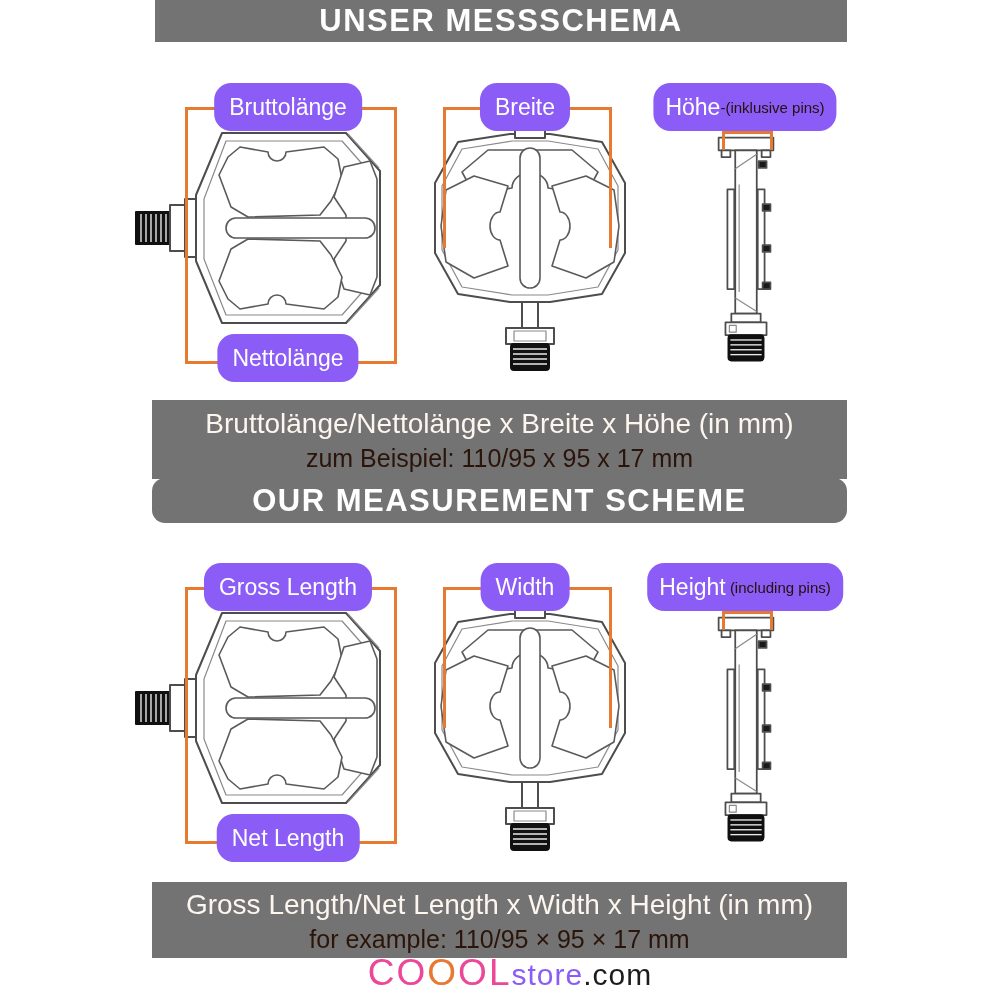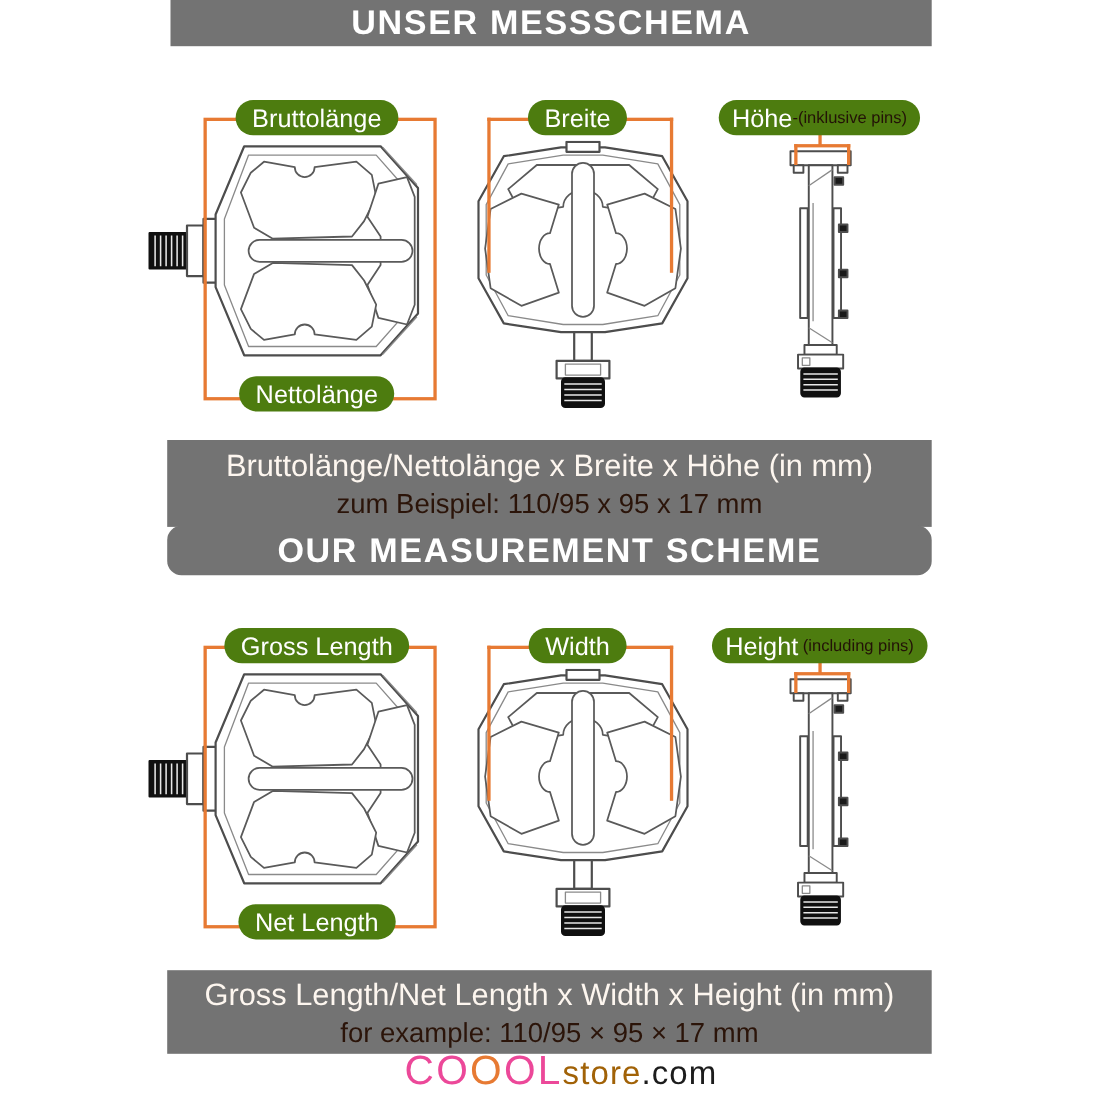--- a/index.html
+++ b/index.html
@@ -6,37 +6,37 @@
   #page{position:relative;width:1000px;height:1000px;background:#fff;overflow:hidden;
         font-family:"Liberation Sans",sans-serif;}
   
   .banner{position:absolute;background:#737373;color:#fff;display:flex;
           align-items:center;justify-content:center;flex-direction:column;}
   .banner h2{margin:0;font-weight:800;font-size:31px;letter-spacing:1.5px;
              font-family:"Liberation Sans",sans-serif;}
   .fline1{font-size:28px;color:#fdf6ef;line-height:38px;white-space:nowrap;}
   .fline2{font-size:25px;color:#2B1409;line-height:31px;white-space:nowrap;}
   
-  .pill{position:absolute;transform:translate(-50%,-50%);background:#4d7c0f;
-        color:#fff;border-radius:17px;height:32px;display:flex;align-items:center;
+  .pill{position:absolute;transform:translate(-50%,-50%);background:#8b5cf6;
+        color:#fff;border-radius:17px;height:48px;display:flex;align-items:center;
         justify-content:center;padding:0 15px;white-space:nowrap;z-index:30;}
   .pill .main{font-size:23px;}
   .pill .note{font-size:15px;color:#231207;}
   
   .frame{position:absolute;border:3px solid #E77A33;z-index:20;}
   .frame.open-bottom{border-bottom:none;}
   .vline{position:absolute;width:3px;background:#E77A33;z-index:20;}
   
   .pedal{position:absolute;z-index:10;}
   
   .footer{position:absolute;left:510px;top:952px;transform:translateX(-50%);
           display:flex;align-items:baseline;white-space:nowrap;}
   .logo-big{font-size:37px;letter-spacing:2px;color:#ec4899;font-weight:400;}
   .logo-big.or{color:#E77A33;}
-  .logo-small{font-size:30px;color:#a16207;letter-spacing:1px;}
+  .logo-small{font-size:30px;color:#8b5cf6;letter-spacing:1px;}
   .logo-small.dk{color:#1c1c1c;}
 </style>
 </head>
 <body>
 
 <div id="page">
 
   <svg width="0" height="0" style="position:absolute" aria-hidden="true">
     <defs>
 

